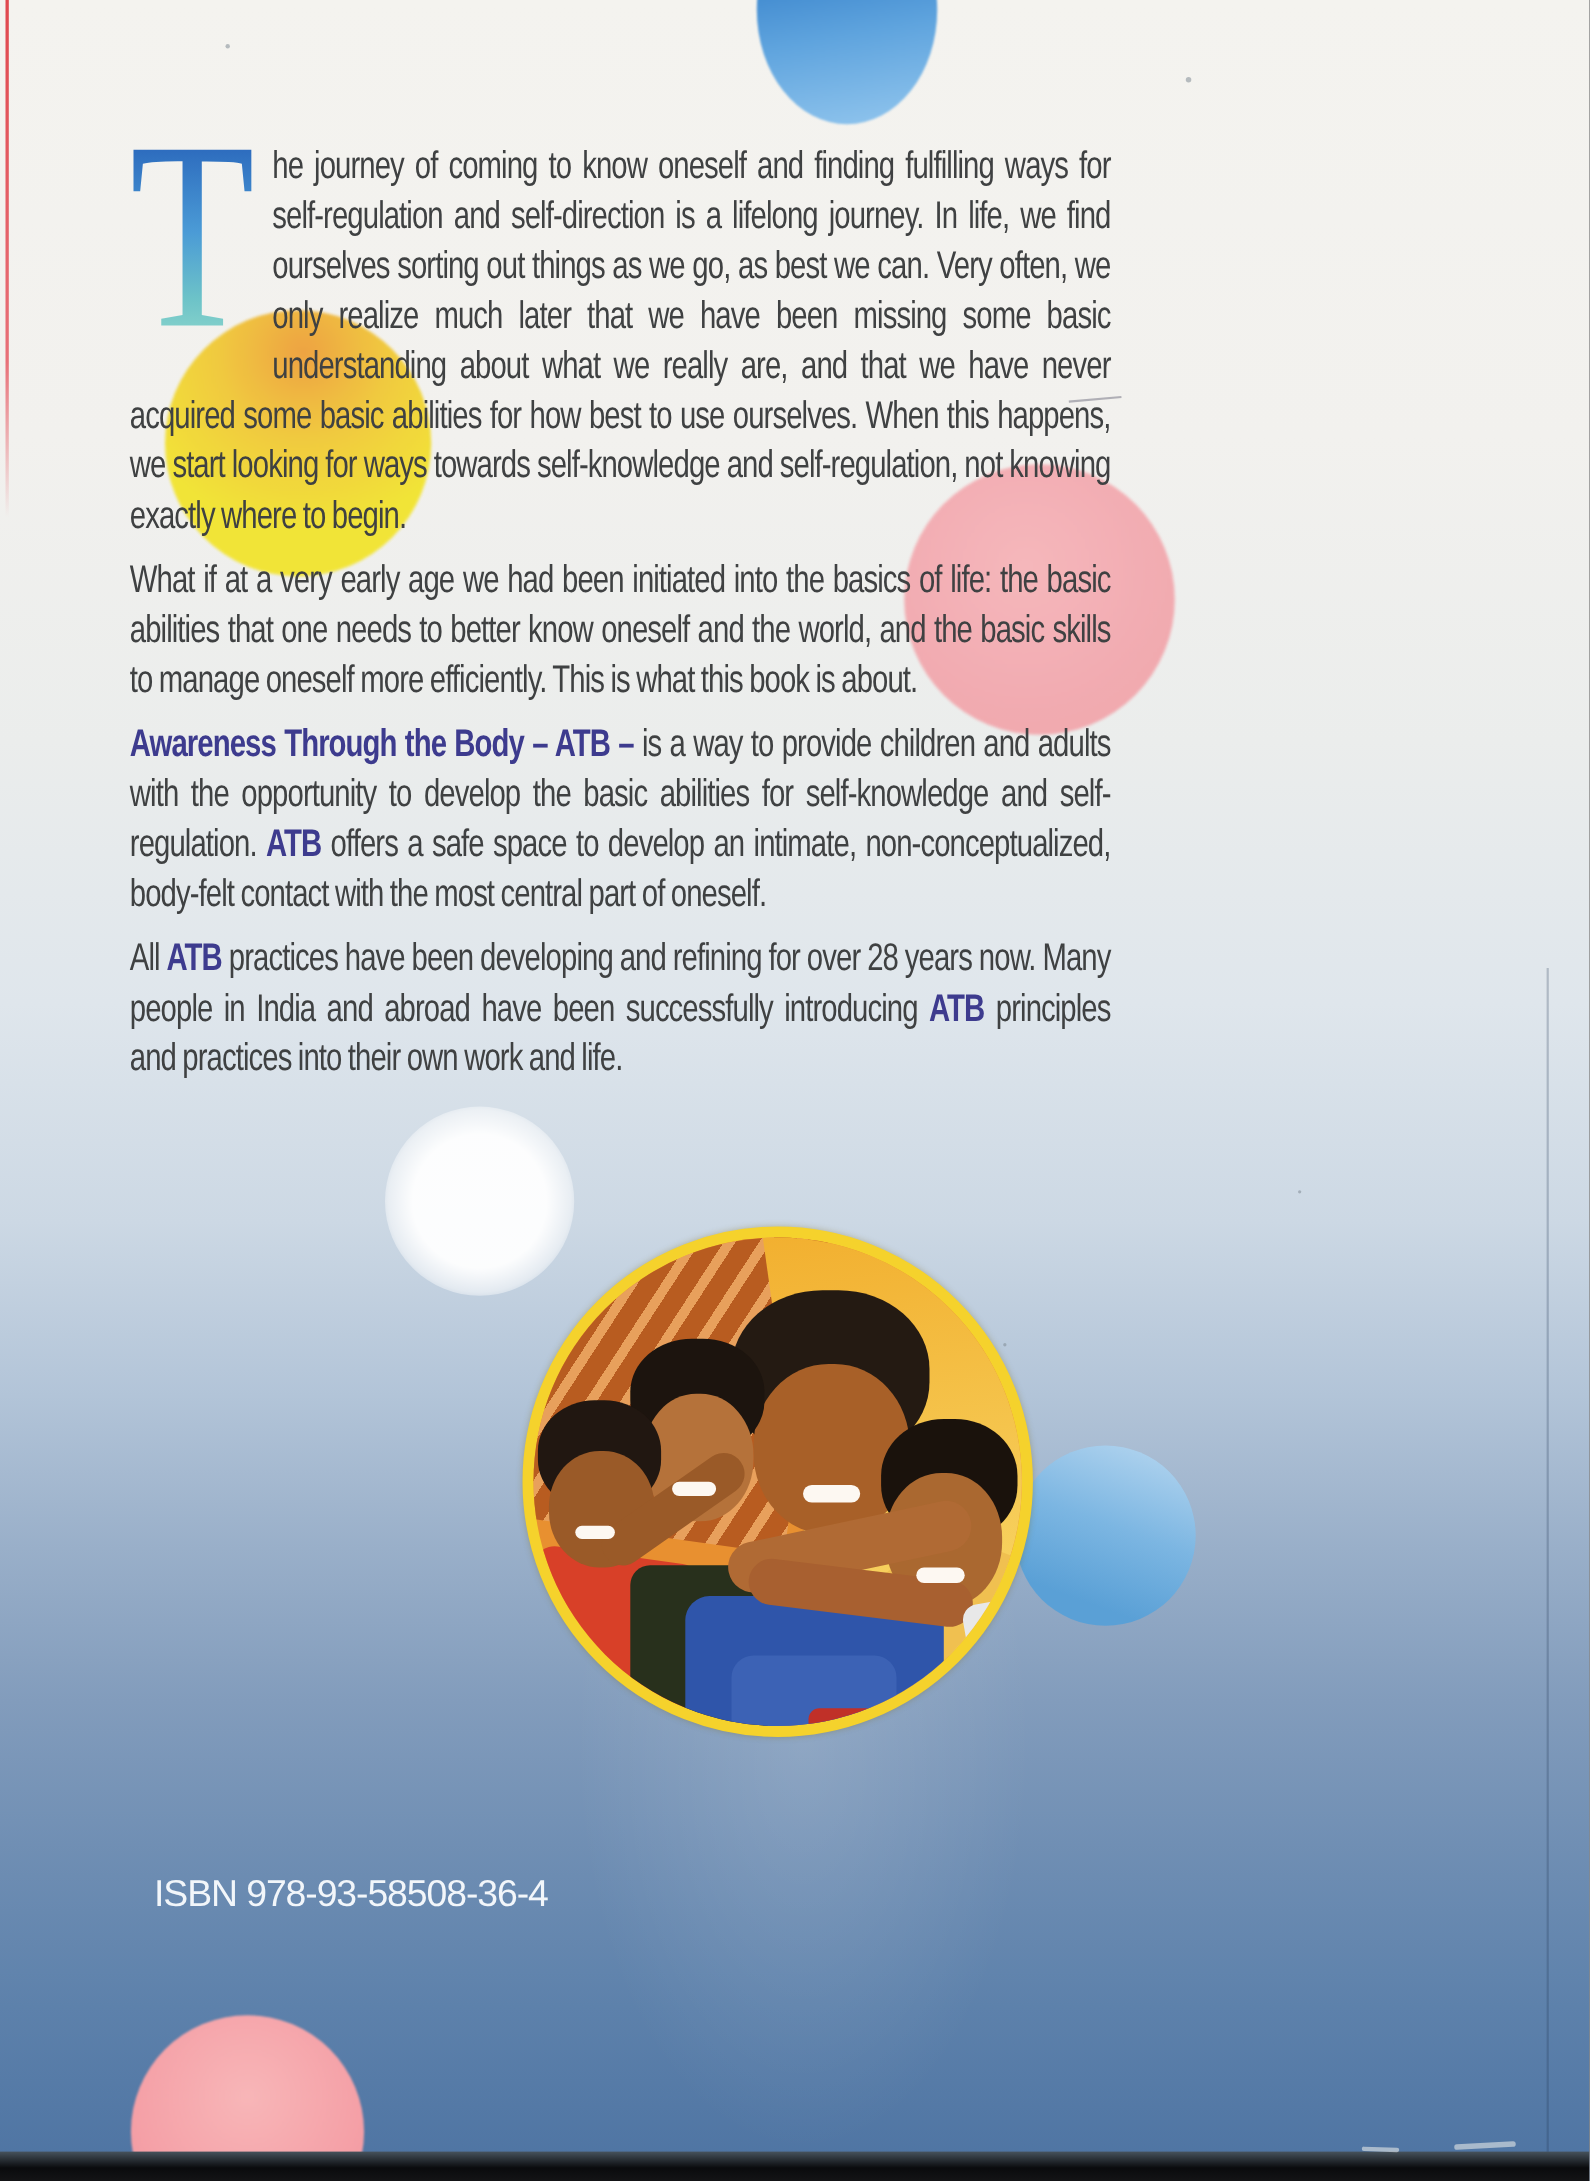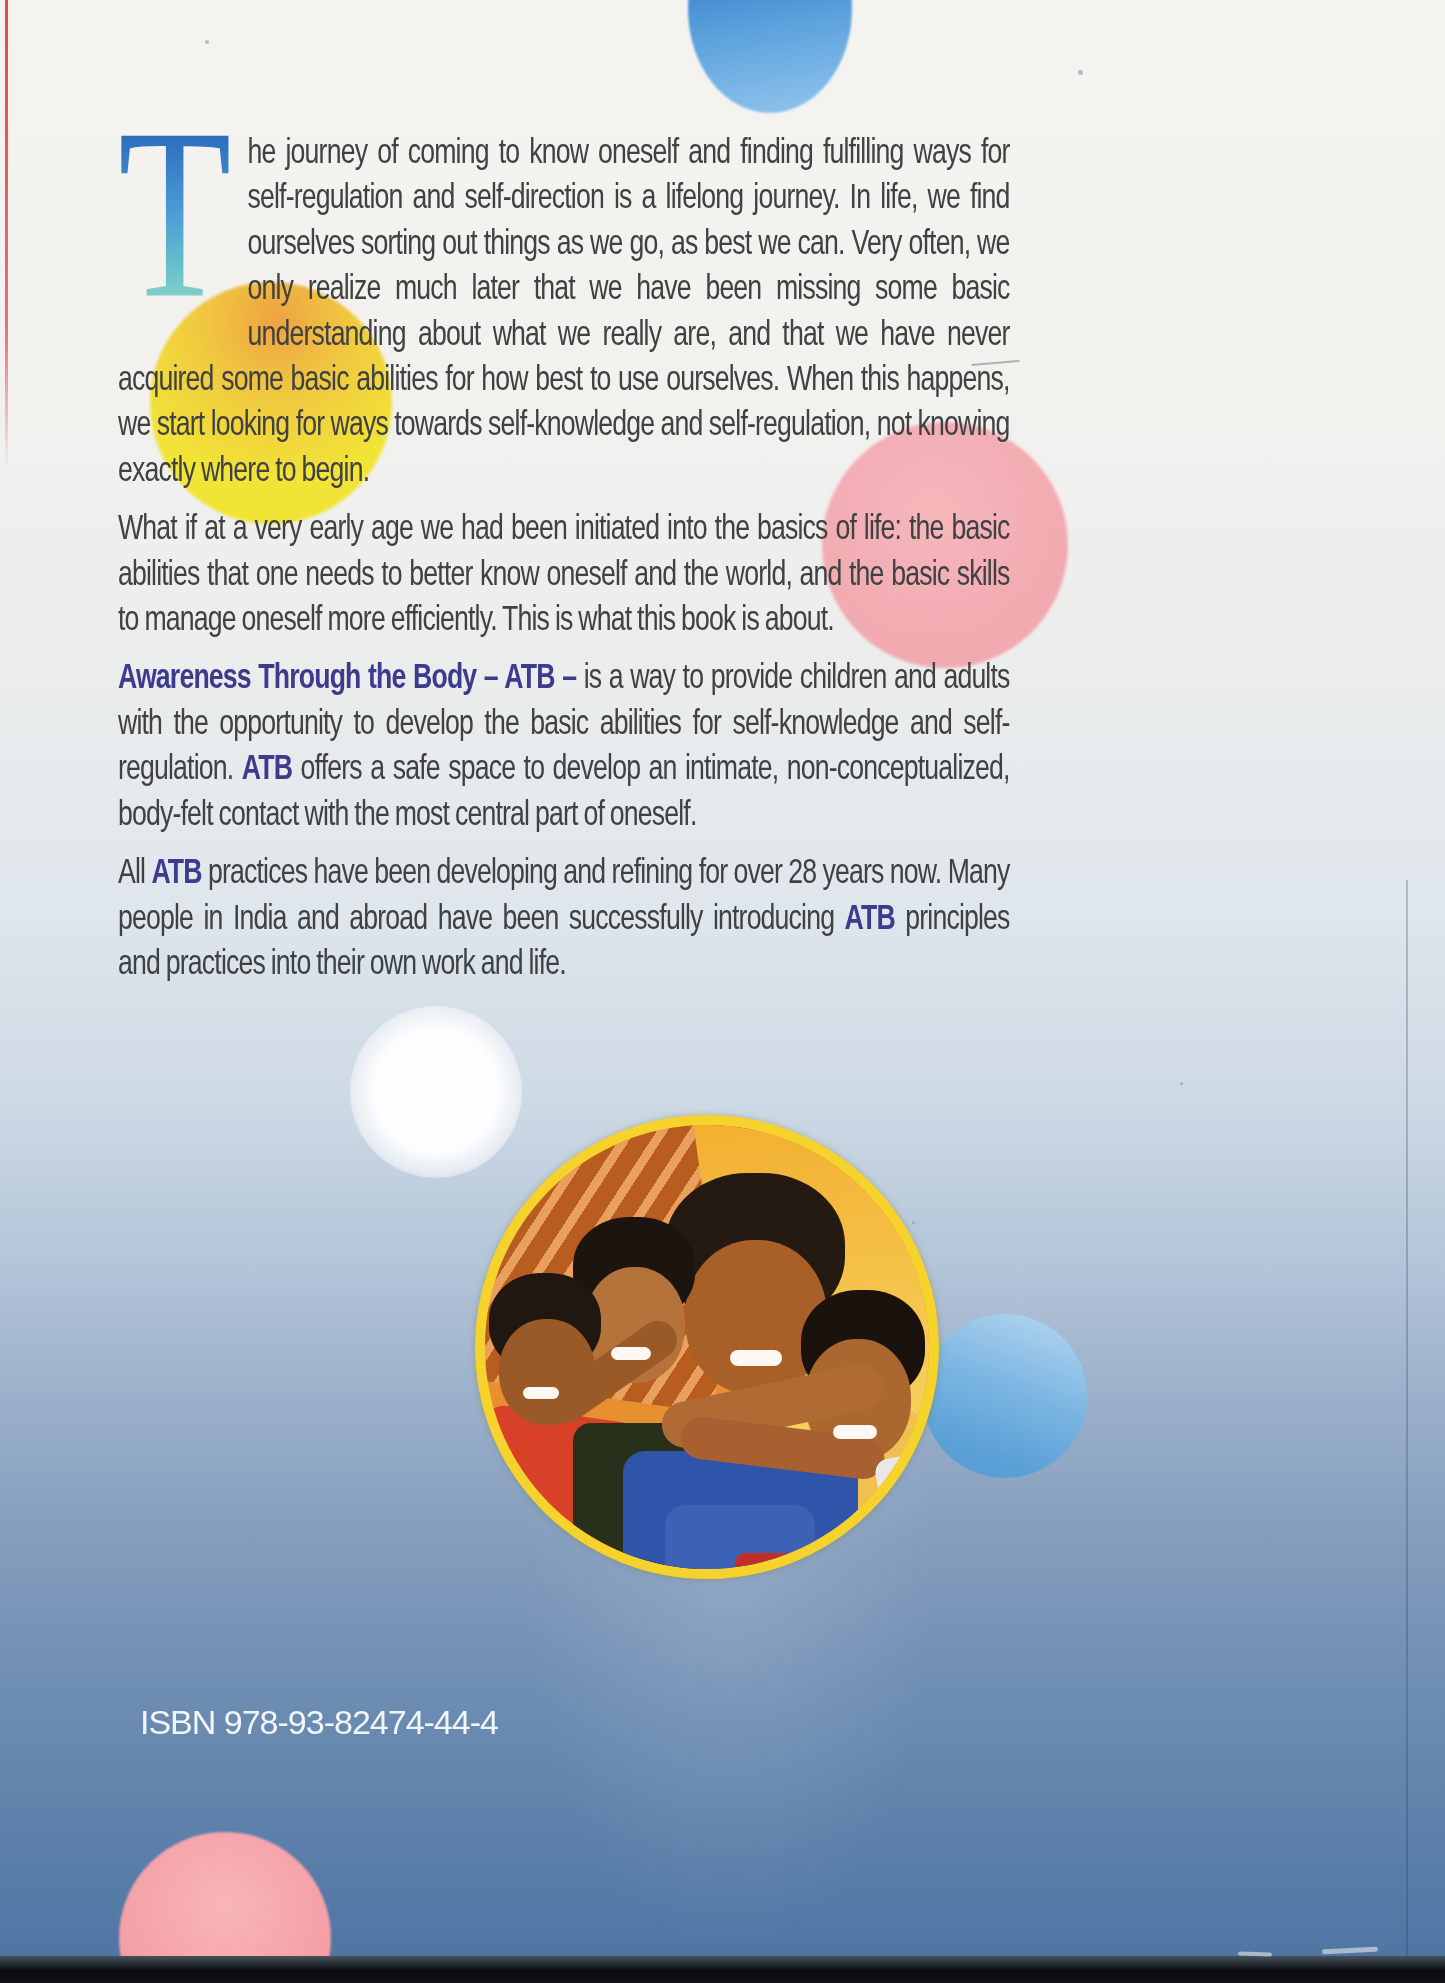--- a/index.html
+++ b/index.html
@@ -124,21 +124,21 @@
     <div class="ps-arm2"></div>
     <div class="ps-arm3"></div>
     <div class="ps-sleeve"></div>
     <div class="ps-redbit"></div>
     <div class="ps-smile" style="left:245px;top:225px;width:52px;height:16px;"></div>
     <div class="ps-smile" style="left:126px;top:222px;width:40px;height:13px;"></div>
     <div class="ps-smile" style="left:38px;top:262px;width:36px;height:12px;"></div>
     <div class="ps-smile" style="left:348px;top:300px;width:44px;height:14px;"></div>
   </div>
 
-  <div id="isbn">ISBN 978-93-82474-44-4</div>
+  <div id="isbn">ISBN 978-93-58508-36-4</div>
 
   <div id="red-line"></div>
   <div id="bottom-band"></div>
   <div id="edge-right"></div>
   <div id="scribble"></div>
   <div class="speck" style="left:205px;top:40px;width:4px;height:4px;"></div>
   <div class="speck" style="left:1078px;top:70px;width:5px;height:5px;"></div>
   <div class="speck" style="left:1180px;top:1082px;width:3px;height:3px;"></div>
   <div class="speck" style="left:912px;top:1221px;width:3px;height:3px;"></div>
   <div class="scratch" style="left:1322px;top:1948px;width:56px;height:5px;transform:rotate(-3deg);"></div>

